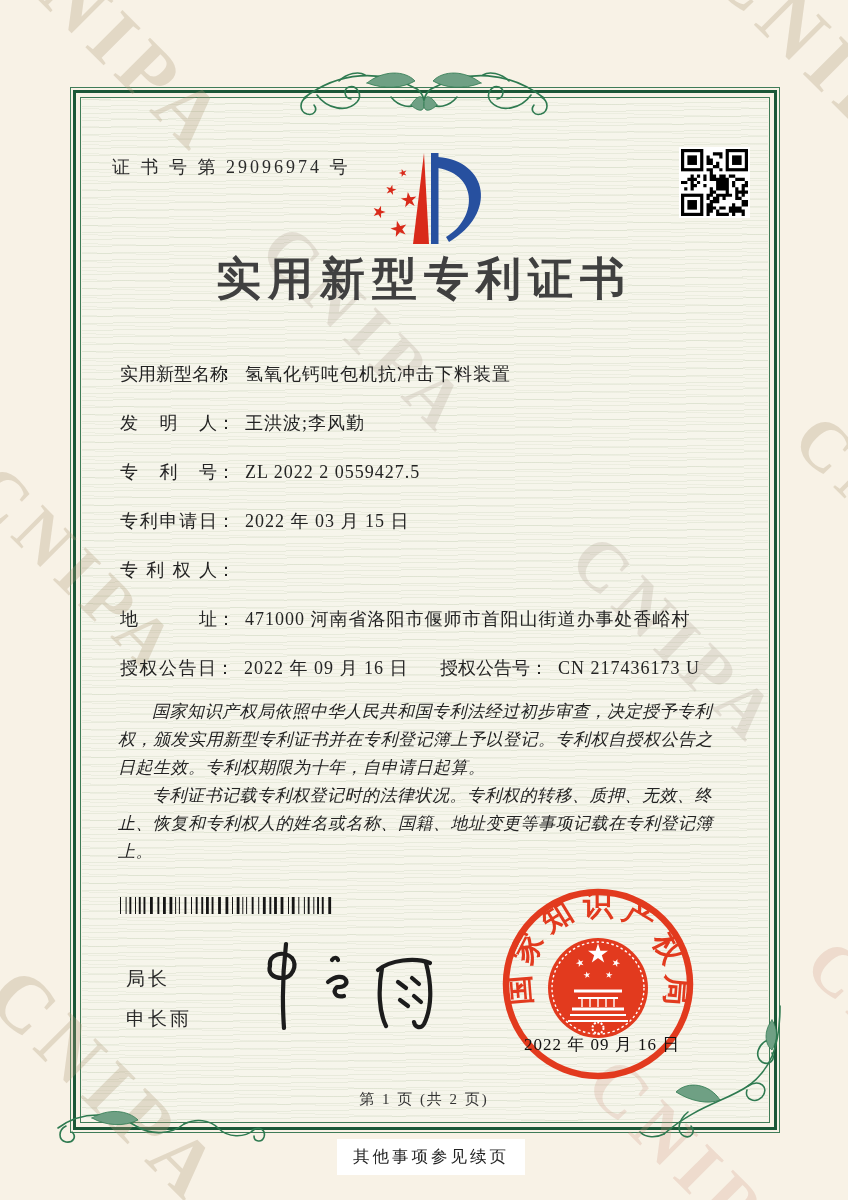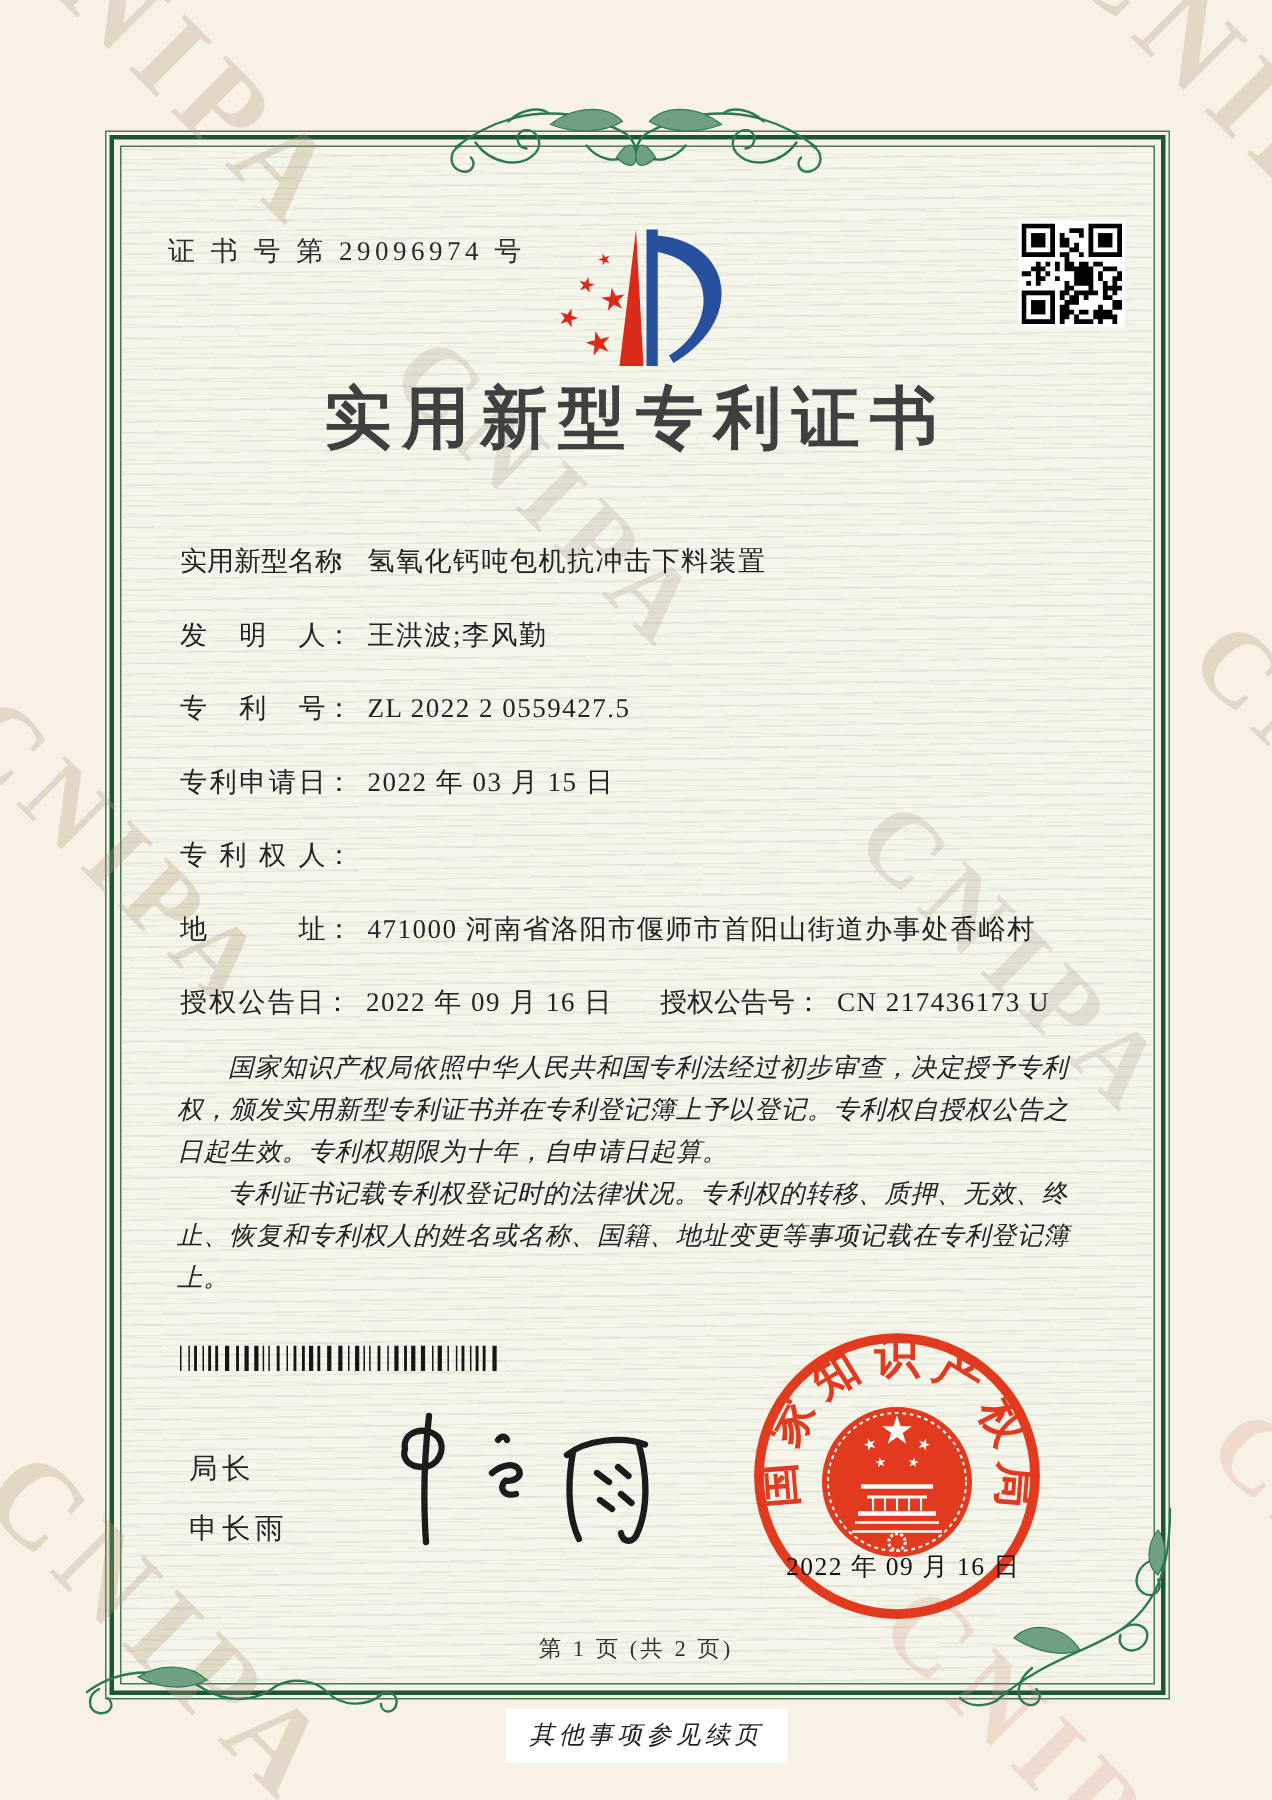--- a/index.html
+++ b/index.html
@@ -63,21 +63,21 @@
   .seal-ring{fill:none;stroke:var(--seal-red);stroke-width:6.5;}
   .seal-char{fill:var(--seal-red);font-family:"Liberation Serif",serif;font-size:30px;font-weight:700;}
   .emblem-red{fill:var(--seal-red);}
   .emblem-line{stroke:#fff;fill:none;}
   .seal-date{position:absolute;left:524px;top:1033px;font-size:17px;color:#111;
              letter-spacing:1px;white-space:nowrap;z-index:4;}
 
   .page-info{position:absolute;left:70px;top:1090px;width:708px;text-align:center;
              font-size:15px;letter-spacing:2px;color:#333;}
   .note-box{position:absolute;left:337px;top:1139px;background:#fff;padding:7px 16px;
-            font-size:16.5px;font-style:italic;letter-spacing:3px;color:#222;}
+            font-size:16.5px;letter-spacing:3px;color:#222;}
 </style>
 </head>
 <body>
 
 <div class="page">
 
   <div class="wm" style="left:-35px;top:-10px;font-size:80px;">CNIPA</div>
   <div class="wm" style="left:680px;top:15px;font-size:82px;">CNIPA</div>
   <div class="wm inside" style="left:235px;top:290px;font-size:70px;">CNIPA</div>
   <div class="wm" style="left:768px;top:480px;font-size:70px;">CNIPA</div>

